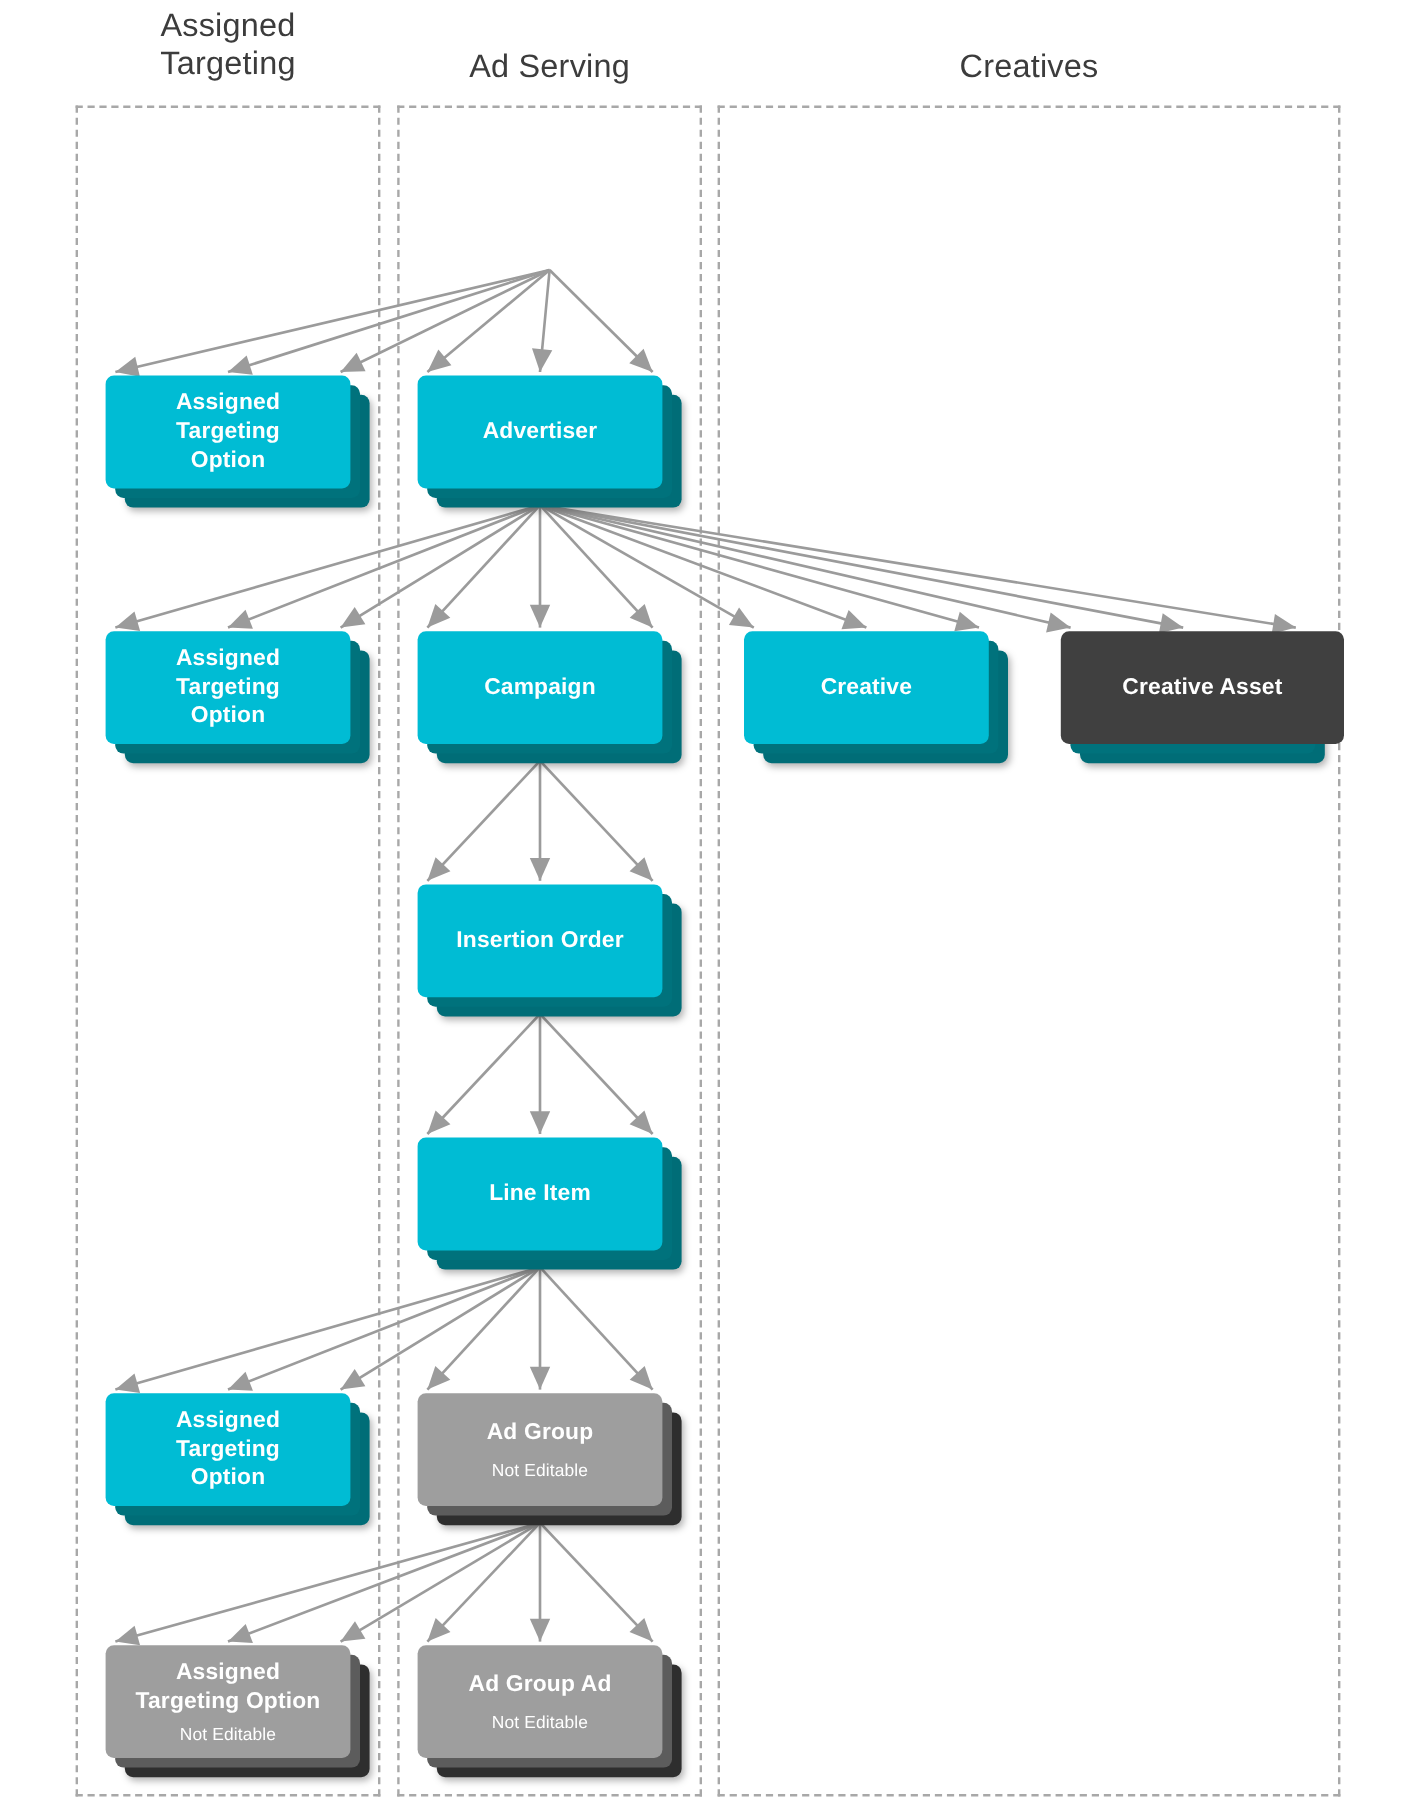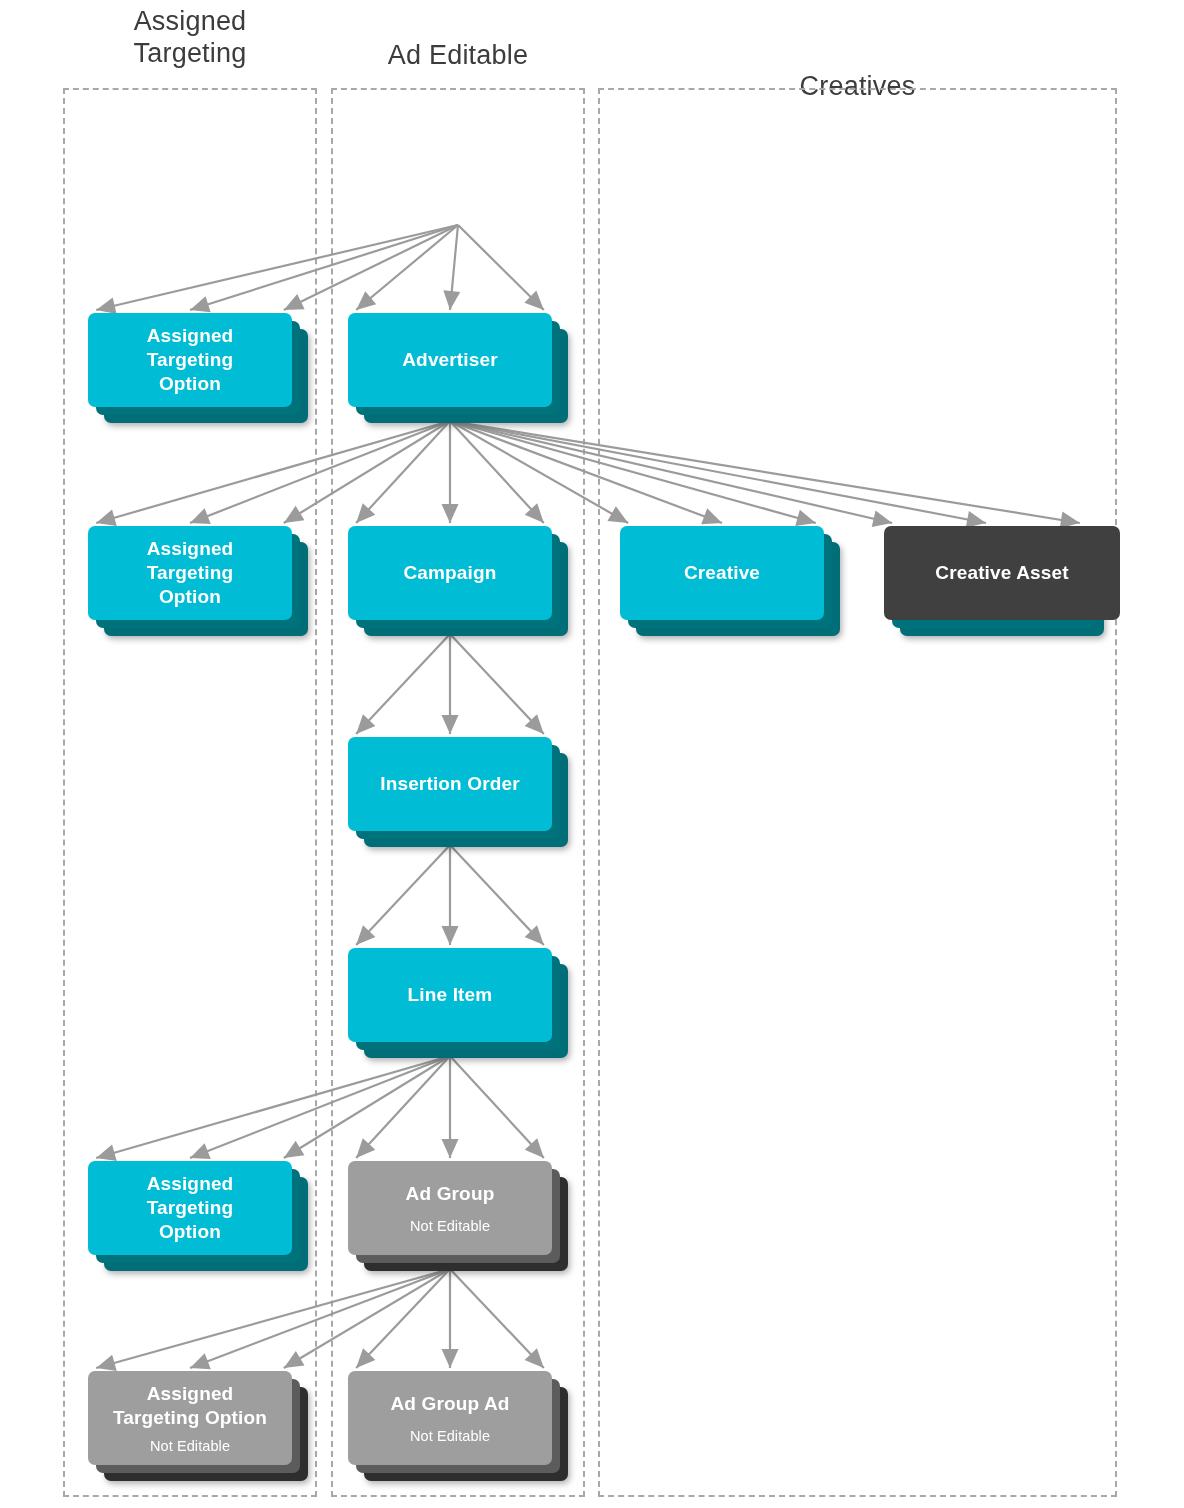--- a/index.html
+++ b/index.html
@@ -45,23 +45,23 @@
 </head>
 <body>
 
 <div id="stage">
 
   <div class="col-title" style="left:63px;top:6px;width:254px;">
     <div>Assigned</div>
     <div>Targeting</div>
   </div>
   <div class="col-title" style="left:331px;top:40px;width:254px;">
-    <div>Ad Editable</div>
-  </div>
-  <div class="col-title" style="left:598px;top:40px;width:519px;margin-top:31px;">
+    <div>Ad Serving</div>
+  </div>
+  <div class="col-title" style="left:598px;top:40px;width:519px;">
     <div>Creatives</div>
   </div>
 
   <div class="col-box" style="left:63px;top:88px;width:254px;height:1409px;"></div>
   <div class="col-box" style="left:331px;top:88px;width:254px;height:1409px;"></div>
   <div class="col-box" style="left:598px;top:88px;width:519px;height:1409px;"></div>
 
   <svg id="arrows" viewBox="0 0 1184 1508" width="1184" height="1508">
       <line x1="458" y1="225" x2="96.15999999999998" y2="310" stroke="#9B9B9B" stroke-width="2.2"></line>
       <polygon points="96.15999999999998,310 112.71268105993627,297.3802238637911 116.60033317496146,313.9297302320349" fill="#9B9B9B"></polygon>

